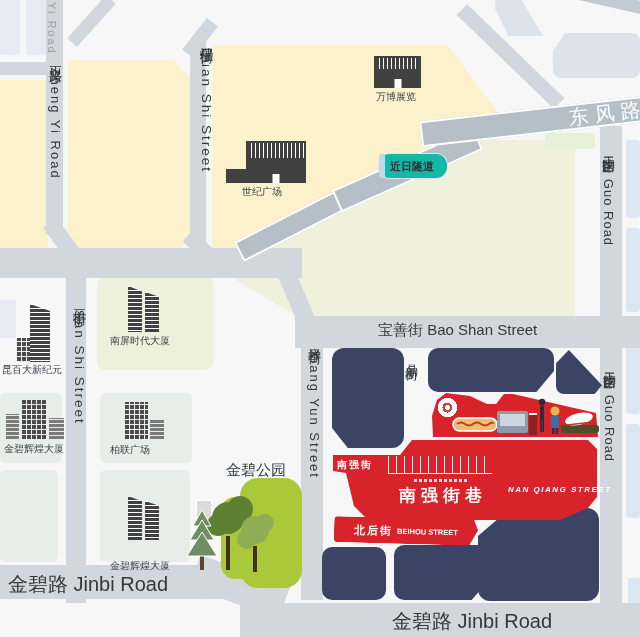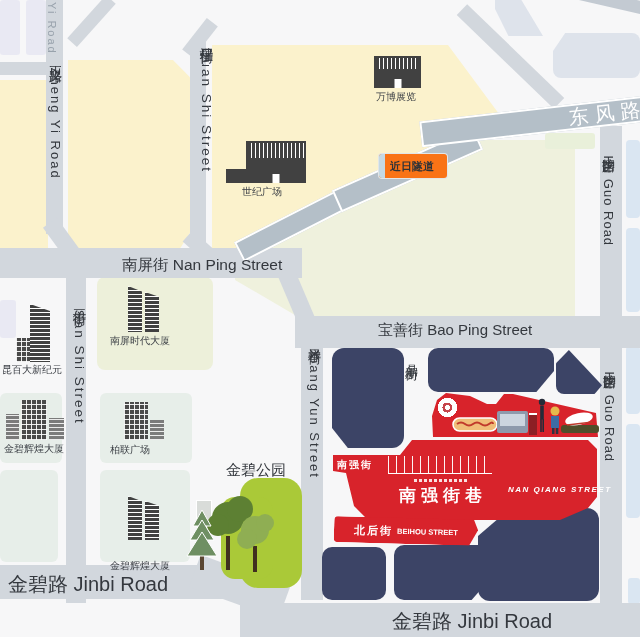--- a/index.html
+++ b/index.html
@@ -74,21 +74,21 @@
   <div class="road" style="left:240px;top:603px;width:400px;height:34px;"></div>
   <div class="road" style="left:503px;top:-11px;width:15px;height:135px;transform:rotate(-46deg);"></div>
   <div class="road" style="left:570px;top:-6px;width:80px;height:13px;transform:rotate(13deg);background:#c3cad2;"></div>
 
   <div class="droad" style="left:232px;top:212px;width:128px;height:22px;transform:rotate(-27deg);"></div>
   <div class="droad" style="left:330px;top:158px;width:155px;height:24px;transform:rotate(-24deg);"></div>
   <div class="droad" style="left:420px;top:108px;width:235px;height:26px;transform:rotate(-6.5deg);text-align:right;">
     <span class="white" style="font-size:20px;letter-spacing:6px;line-height:22px;padding-right:6px;display:inline-block;">东风路</span>
   </div>
 
-  <div class="abs" style="left:379px;top:154px;width:68px;height:24px;background:#f97316;border-radius:3px;display:flex;align-items:center;box-shadow:0 0 0 1px #e2e6e8;">
+  <div class="abs" style="left:379px;top:154px;width:68px;height:24px;background:#14b8a6;border-radius:11px;display:flex;align-items:center;box-shadow:0 0 0 1px #e2e6e8;">
     <span style="width:6px;height:100%;background:#c5d9e4;border-radius:3px 0 0 3px;"></span>
     <span class="hlabel" style="position:static;font-size:11px;font-weight:bold;margin-left:5px;color:#2e3338;">近日隧道</span>
   </div>
 
   <div class="blk" style="left:240px;top:478px;width:62px;height:110px;background:#aac938;border-radius:18px;"></div>
   <div class="blk" style="left:221px;top:497px;width:52px;height:82px;background:#aac938;border-radius:14px;"></div>
   <div class="blk" style="left:196px;top:500px;width:14px;height:24px;background:#d9dcd9;border:1px solid #ffffff;"></div>
   <svg class="abs" style="left:206px;top:492px;" width="70" height="86" viewBox="0 0 70 86">
     <rect x="20" y="44" width="4" height="34" fill="#40301f"></rect>
     <rect x="47" y="54" width="4" height="26" fill="#40301f"></rect>
@@ -199,22 +199,21 @@
     <div class="tower" style="position:absolute;left:0;top:0;width:14px;height:44px;"></div>
     <div class="tower" style="position:absolute;left:17px;top:5px;width:14px;height:39px;"></div>
   </div>
   <span class="bldg-label" style="left:110px;top:543px;margin-top:16px;">金碧辉煌大厦</span>
 
   <span class="vlabel" style="left:46px;top:2px;font-size:11px;color:#98a2ac;">Yi Road</span>
   <span class="vlabel" style="left:46px;top:56px;font-size:13px;">正义路 Zheng Yi Road</span>
   <span class="vlabel" style="left:197px;top:36px;font-size:13.5px;">端仕街 Duan Shi Street</span>
   <span class="vlabel" style="left:599px;top:148px;font-size:13px;letter-spacing:1px;">护国路 Hu Guo Road</span>
   <span class="vlabel" style="left:600px;top:364px;font-size:13px;letter-spacing:1px;">护国路 Hu Guo Road</span>
-  <span class="hlabel" style="left:122px;top:255px;font-size:15.5px;font-weight:500;">南屏街  Nan Ping Street</span>
   <span class="vlabel" style="left:70px;top:298px;font-size:13.5px;">三市街 San Shi Street</span>
-  <span class="hlabel" style="left:378px;top:321px;font-size:15px;font-weight:500;">宝善街  Bao Ping Street</span>
+  <span class="hlabel" style="left:378px;top:321px;font-size:15px;font-weight:500;">宝善街  Bao Shan Street</span>
   <span class="vlabel" style="left:305px;top:338px;font-size:13px;">祥云街 Xiang Yun Street</span>
   <span class="vlabel" style="left:402px;top:354px;font-size:13px;">鼎新街</span>
   <span class="hlabel" style="left:8px;top:571px;font-size:20px;">金碧路  Jinbi Road</span>
   <span class="hlabel" style="left:392px;top:608px;font-size:20px;">金碧路  Jinbi Road</span>
   <span class="hlabel" style="left:226px;top:461px;font-size:15px;font-weight:500;">金碧公园</span>
 
 </div>
 
 </body></html>

